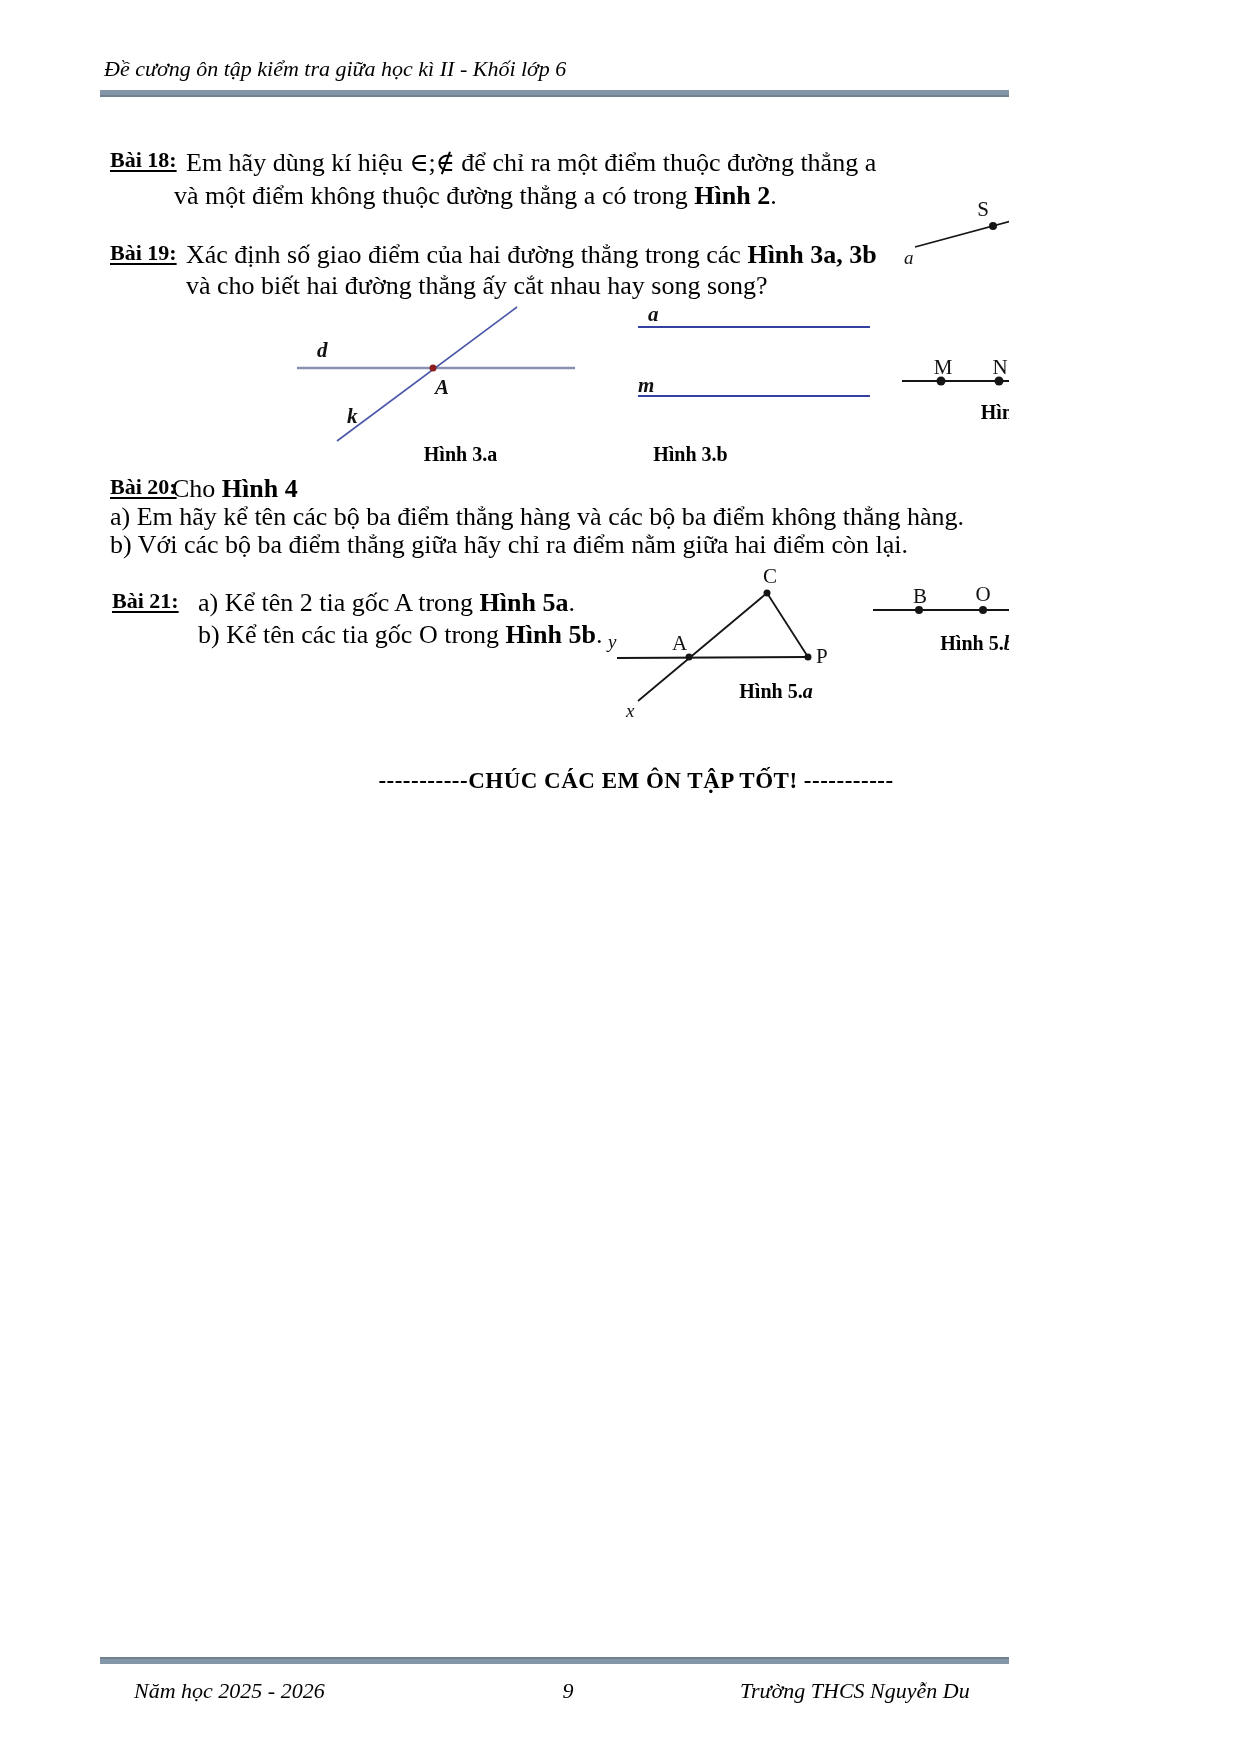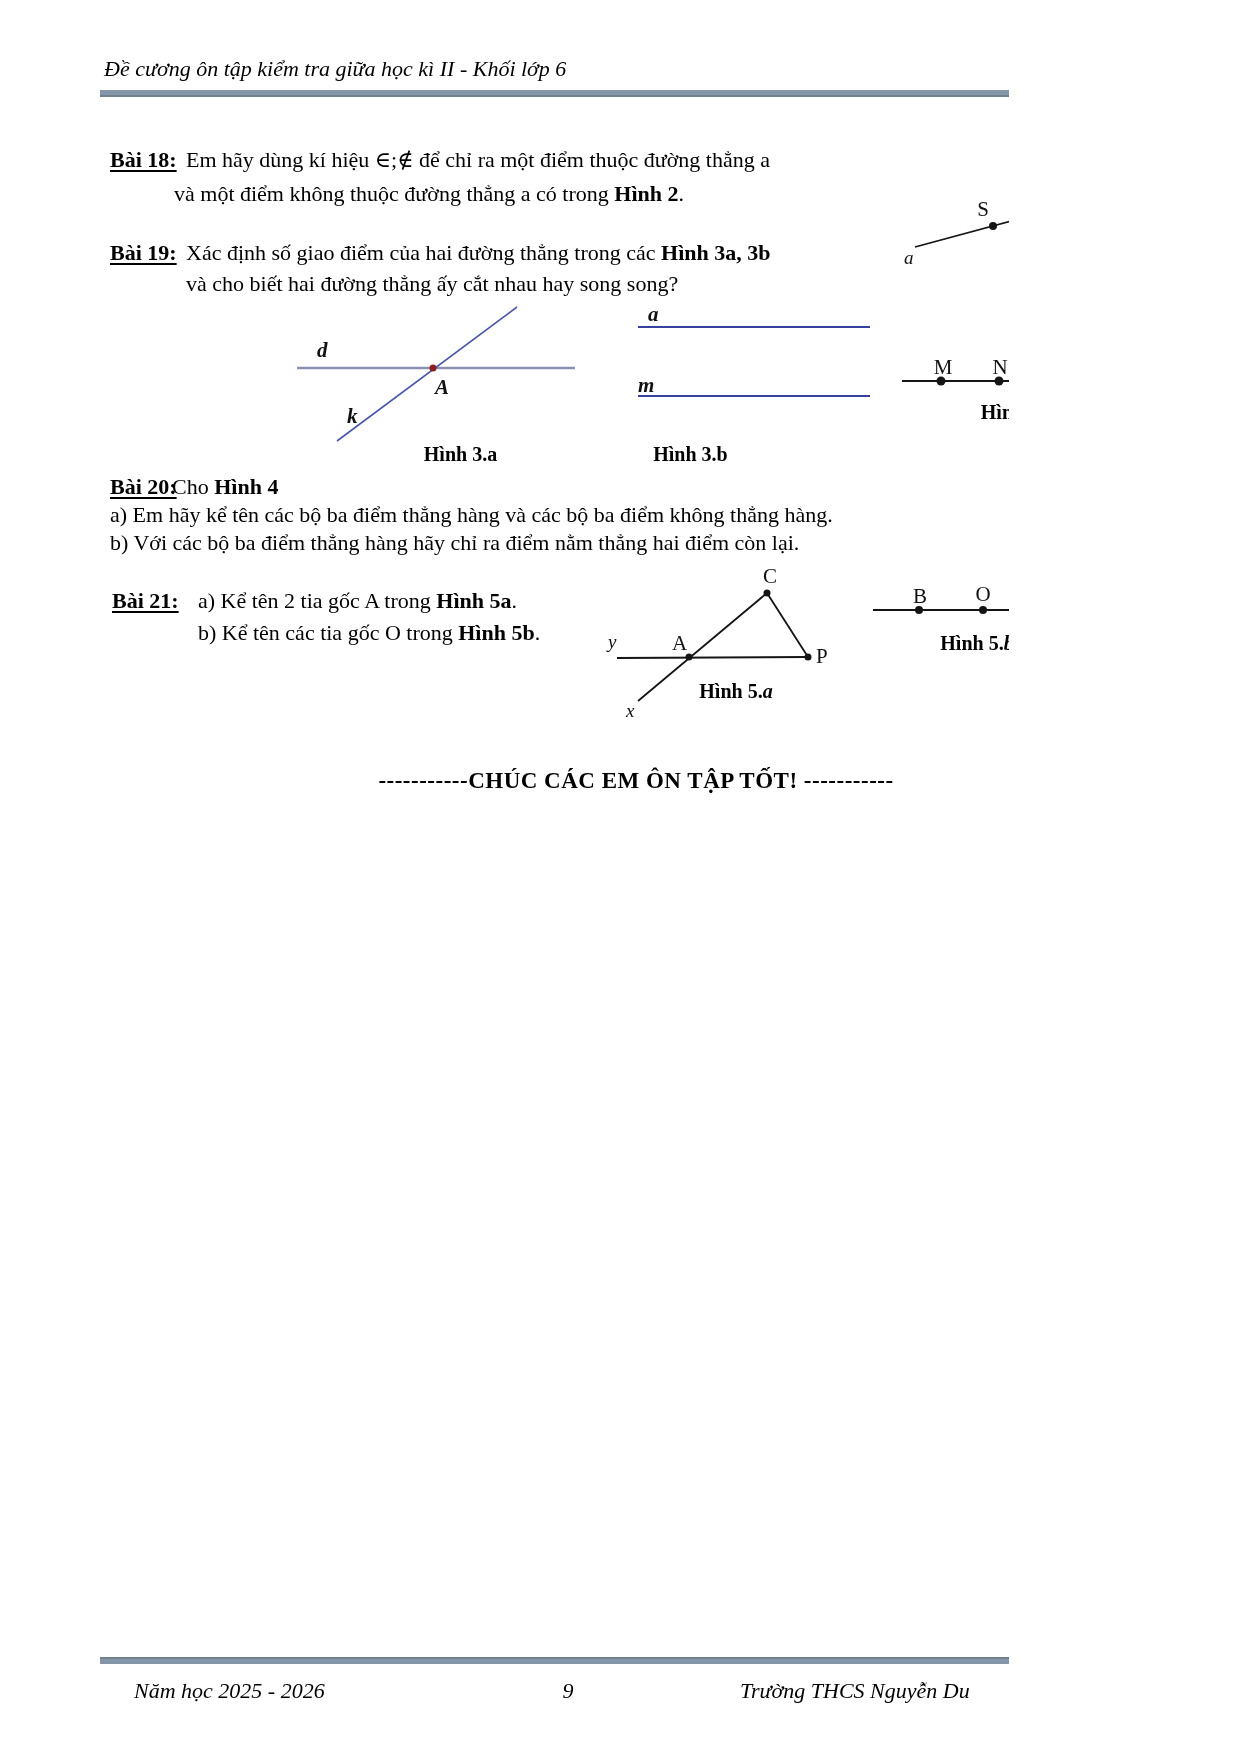--- a/index.html
+++ b/index.html
@@ -10,21 +10,21 @@
     color:#000;
   }
   .page { position:relative; width:1009px; height:1755px; background:#fff; overflow:hidden; }
   .abs { position:absolute; white-space:nowrap; }
 
   .header-title { font-size:22px; font-style:italic; }
   .rule { position:absolute; width:1040px; left:100px; }
   .rule-header { top:90px; height:3px; border-top:5px solid var(--rule_thick); border-bottom:2px solid var(--rule_thin); }
   .rule-footer { top:1657px; height:3px; border-top:2px solid var(--rule_thin); border-bottom:5px solid var(--rule_thick); }
 
-  .body-text { font-size:22px; }
+  .body-text { font-size:26px; }
   .ex-label { font-size:22px; font-weight:bold; text-decoration:underline; text-underline-offset:3px; }
 
   .caption { font-size:20px; font-weight:bold; text-align:center; }
   .caption .it { font-style:italic; }
 
   .closing { width:1241px; left:0; text-align:center; font-size:23px; font-weight:bold; letter-spacing:0.5px;padding-left:31px; }
 
   .footer-text { font-size:22px; font-style:italic; }
   .footer-center { width:100px; text-align:center; }
 
@@ -92,40 +92,40 @@
     <text x="149" y="84" text-anchor="middle" class="fl">B</text>
     <circle cx="148" cy="91" r="4.5"></circle>
     <text x="208" y="84" text-anchor="middle" class="fl">O</text>
     <circle cx="207" cy="91" r="4.5"></circle>
   </svg>
   <div class="abs caption" style="left:960px;top:401px;width:100px">Hình 4</div>
 
   <div class="abs ex-label" style="left:110px;top:474px">Bài 20:</div>
   <div class="abs body-text" style="left:172px;top:474px">Cho <b>Hình 4</b></div>
   <div class="abs body-text" style="left:110px;top:502px">a) Em hãy kể tên các bộ ba điểm thẳng hàng và các bộ ba điểm không thẳng hàng.</div>
-  <div class="abs body-text" style="left:110px;top:530px">b) Với các bộ ba điểm thẳng hàng hãy chỉ ra điểm nằm thẳng hai điểm còn lại.</div>
+  <div class="abs body-text" style="left:110px;top:530px">b) Với các bộ ba điểm thẳng giữa hãy chỉ ra điểm nằm giữa hai điểm còn lại.</div>
 
   <div class="abs ex-label" style="left:112px;top:588px">Bài 21:</div>
   <div class="abs body-text" style="left:198px;top:588px">a) Kể tên 2 tia gốc A trong <b>Hình 5a</b>.</div>
   <div class="abs body-text" style="left:198px;top:620px">b) Kể tên các tia gốc O trong <b>Hình 5b</b>.</div>
 
   <svg style="left:600px;top:560px" width="240" height="165">
     <text x="170" y="23" text-anchor="middle" class="fl">C</text>
     <line x1="38" y1="141" x2="167" y2="33" stroke="#151515" stroke-width="1.8"></line>
     <line x1="17" y1="98" x2="208" y2="97" stroke="#151515" stroke-width="1.8"></line>
     <line x1="167" y1="33" x2="208" y2="97" stroke="#151515" stroke-width="1.8"></line>
     <circle cx="167" cy="33" r="3.5"></circle>
     <circle cx="89" cy="97" r="3.5"></circle>
     <circle cx="208" cy="97" r="3.5"></circle>
     <text x="8" y="88" class="fl-it">y</text>
     <text x="72" y="90" class="fl">A</text>
     <text x="216" y="103" class="fl">P</text>
     <text x="26" y="157" class="fl-it">x</text>
   </svg>
-  <div class="abs caption" style="left:688px;top:680px;width:96px">
+  <div class="abs caption" style="left:728px;top:680px;width:96px">
     <span>Hình 5.</span><span class="it">a</span>
   </div>
 
   <svg style="left:865px;top:580px" width="200" height="45">
     <line x1="8" y1="30" x2="185" y2="30" stroke="#151515" stroke-width="2"></line>
     <text x="55" y="23" text-anchor="middle" class="fl">B</text>
     <circle cx="54" cy="30" r="4"></circle>
     <text x="118" y="21" text-anchor="middle" class="fl">O</text>
     <circle cx="118" cy="30" r="4"></circle>
     <text x="162" y="23" text-anchor="middle" class="fl">D</text>

